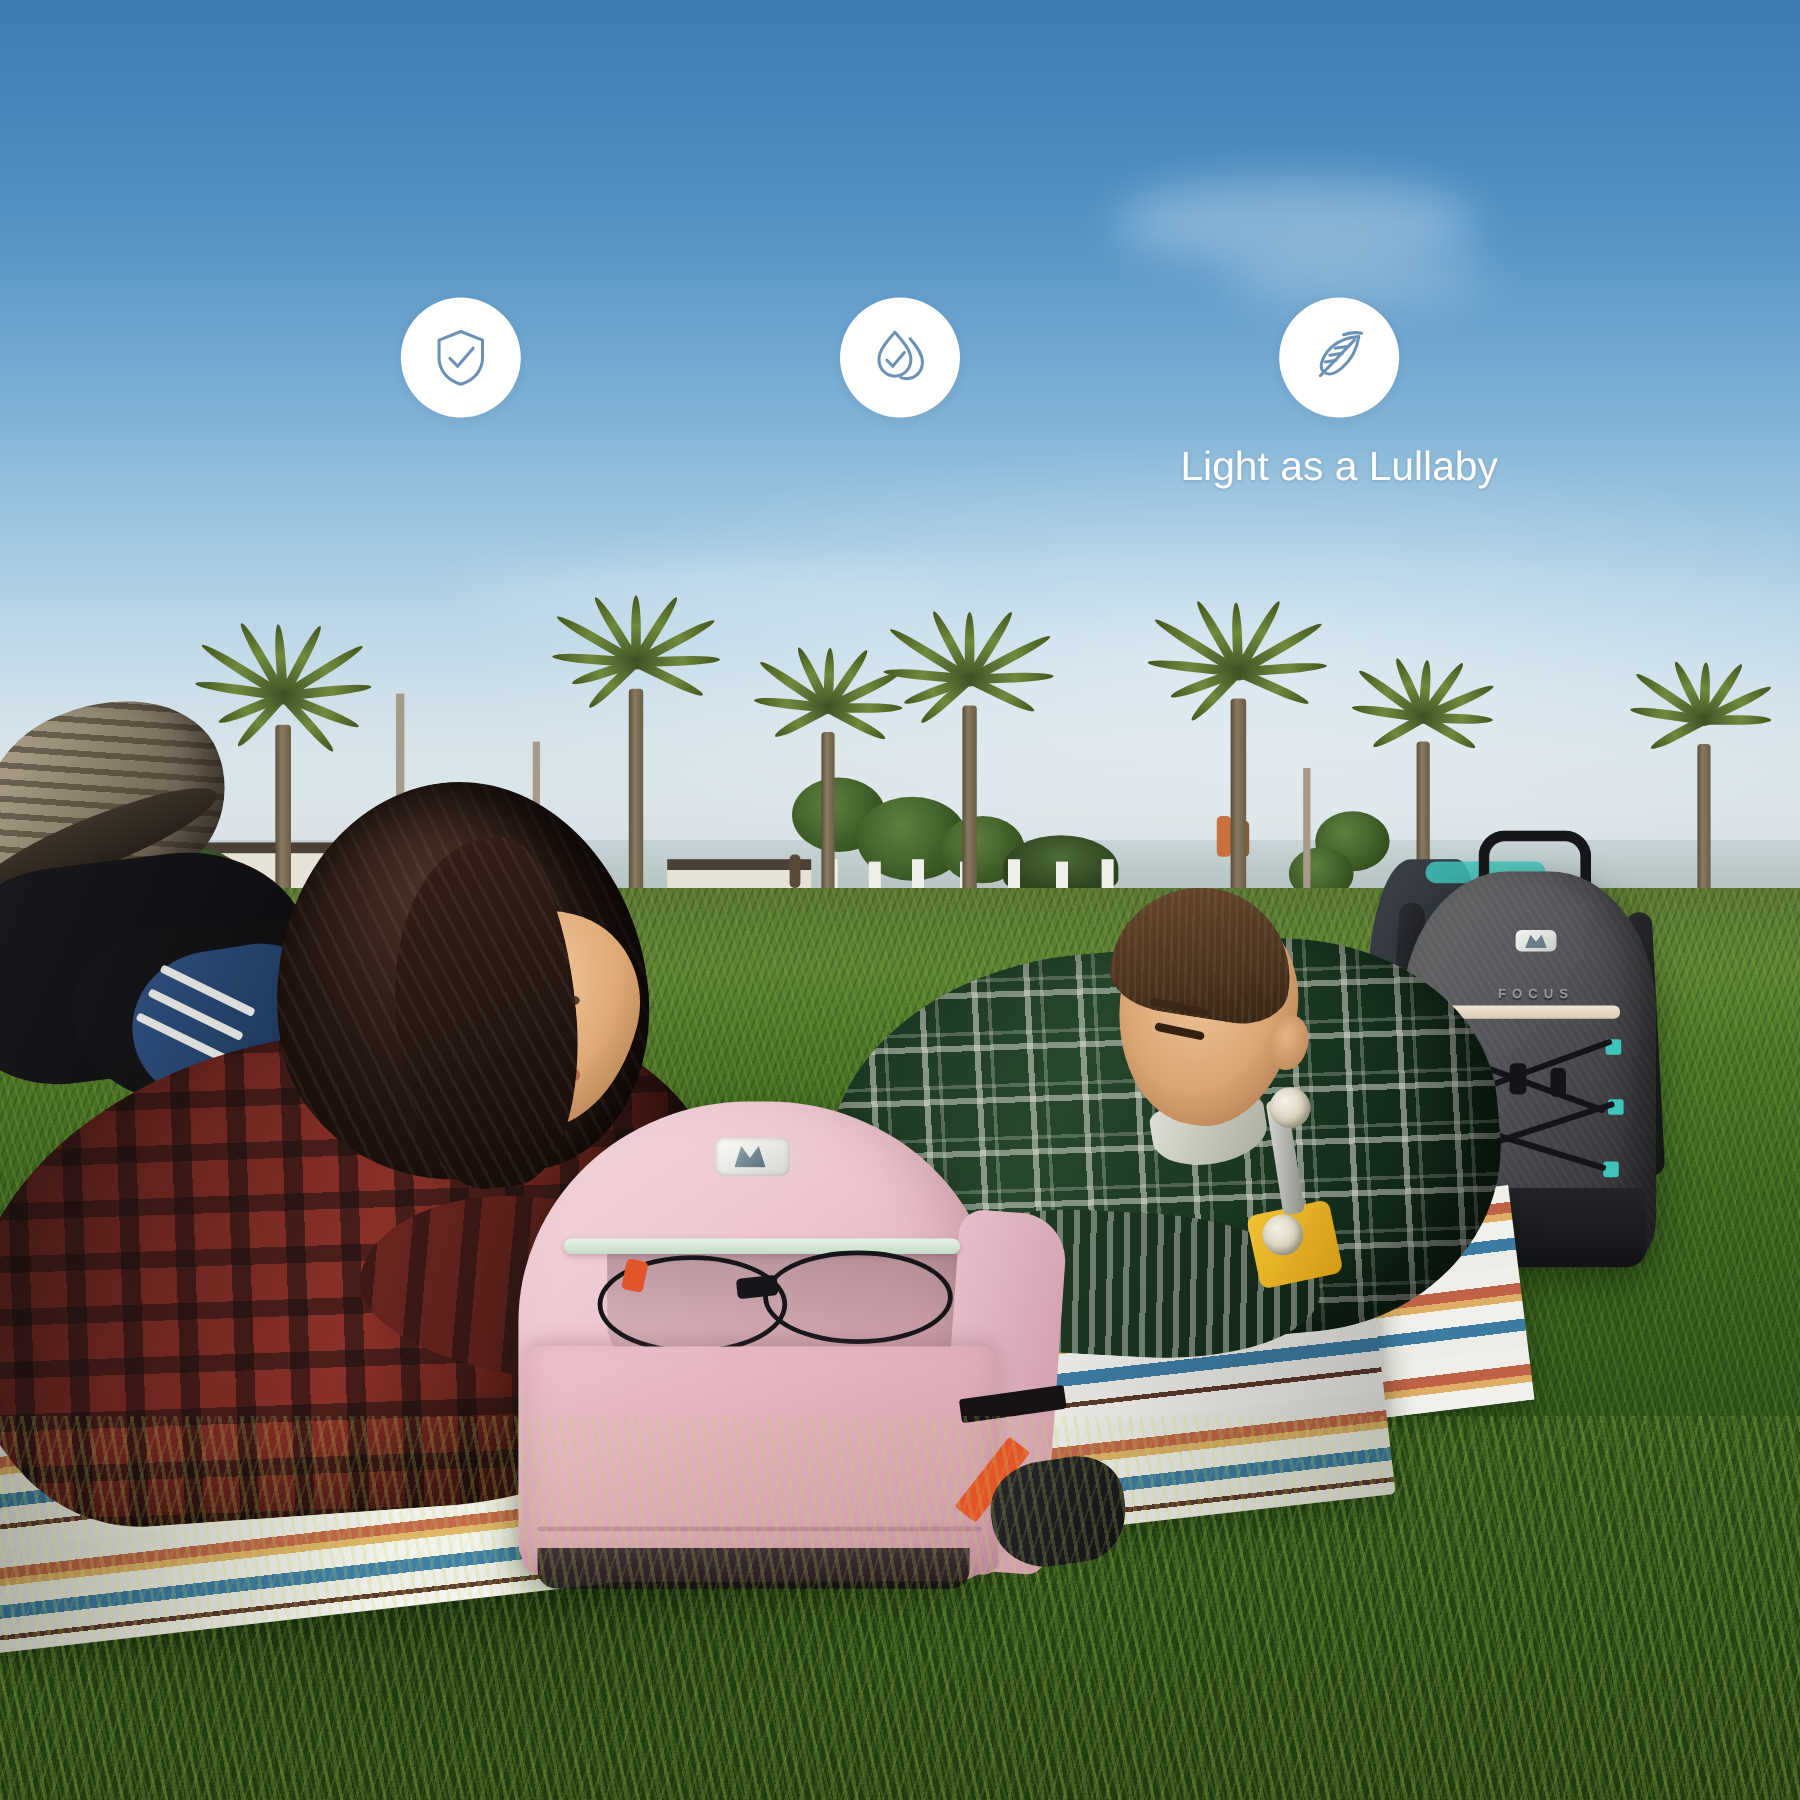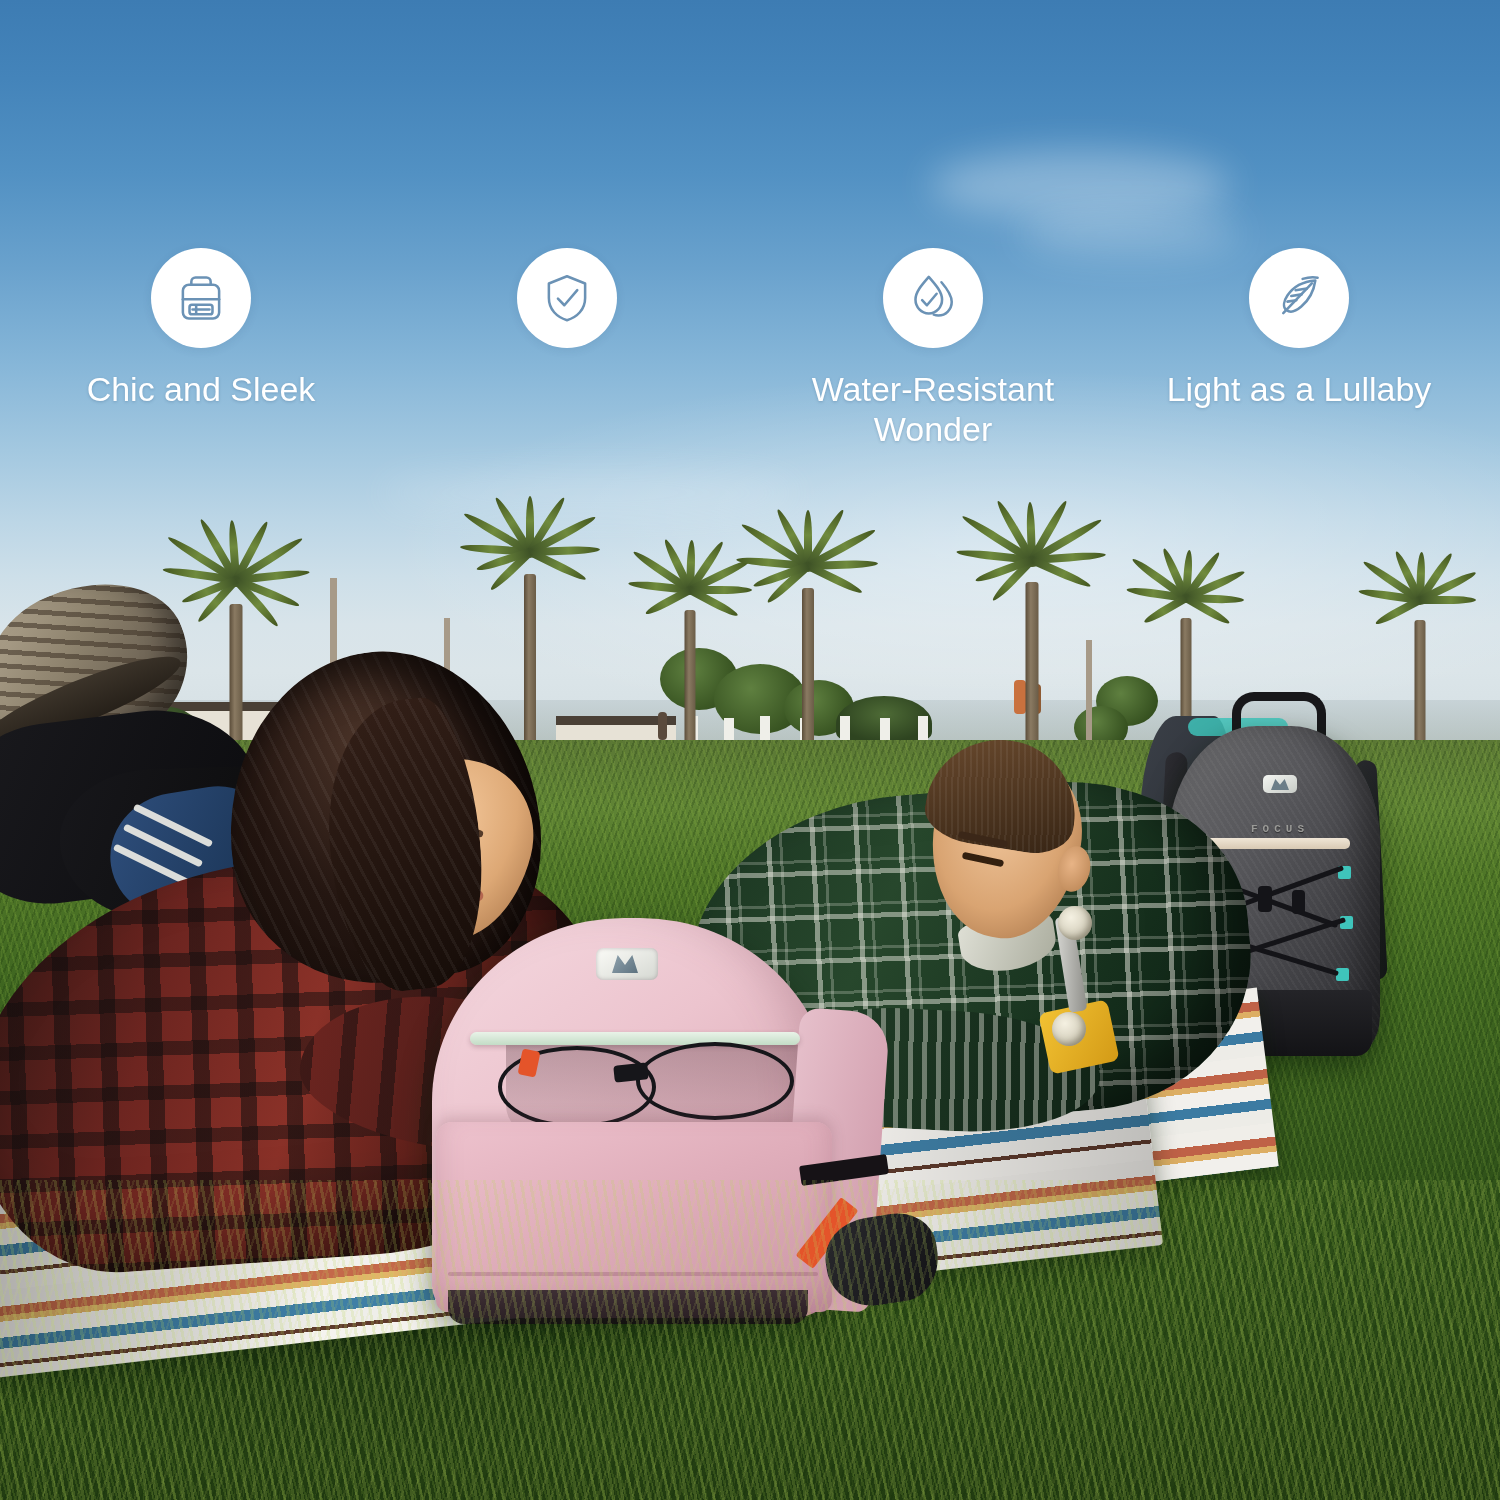--- a/index.html
+++ b/index.html
@@ -56,21 +56,20 @@
   .feature-label{
     margin-top:22px;color:#ffffff;font-size:34px;line-height:1.17;
     text-align:center;font-weight:400;max-width:330px;
     text-shadow:0 1px 3px rgba(30,70,110,.26);
   }
 
   
   .scene{
     position:absolute;left:0;top:0;width:1500px;height:1500px;
     overflow:hidden;
-    font-family:Liberation Mono, monospace;
   }
   .scene > *{position:absolute;}
 
   
   .far-band{
     left:0;top:700px;width:1500px;height:52px;
     background:linear-gradient(to bottom,#b9c6ca,#9aa79d);
     opacity:.55;
   }
   .bldg{
@@ -716,35 +715,20 @@
     <div class="pk-strap-org"></div>
     <div class="pk-base"></div>
     <div class="blk-bag"></div>
 
     <div class="grass-lit"></div>
   </div>
 
 
   <div class="features">
 
-    <div class="feature">
-      <div class="badge">
-        <span>
-          <svg width="58" height="58" viewBox="0 0 48 48" fill="none" stroke="#6b92b5" stroke-width="2.1" stroke-linecap="round" stroke-linejoin="round">
-            <path d="M16 13V10.5C16 8.6 17.6 7 19.5 7h9C30.4 7 32 8.6 32 10.5V13"></path>
-            <rect x="9" y="13" width="30" height="28" rx="5"></rect>
-            <path d="M9 25h30"></path>
-            <rect x="14.5" y="29.5" width="19" height="8" rx="2"></rect>
-            <path d="M17 33.5h14"></path>
-            <path d="M20 30.5v6"></path>
-          </svg>
-        </span>
-      </div>
-      <div class="feature-label">Chic and Sleek</div>
-    </div>
 
     <div class="feature">
       <div class="badge">
         <span>
           <svg width="58" height="58" viewBox="0 0 48 48" fill="none" stroke="#6b92b5" stroke-width="2.1" stroke-linecap="round" stroke-linejoin="round">
             <path d="M24 6 L39 12v12c0 9.5-6.6 15.8-15 18.4C15.6 39.8 9 33.5 9 24V12L24 6Z"></path>
             <path d="M16.5 24.5 L21.8 30 L32.5 17.5"></path>
           </svg>
         </span>
       </div>
@@ -753,21 +737,20 @@
     <div class="feature">
       <div class="badge">
         <span>
           <svg width="58" height="58" viewBox="0 0 48 48" fill="none" stroke="#6b92b5" stroke-width="2.1" stroke-linecap="round" stroke-linejoin="round">
             <path d="M31 11c4.8 5.6 8.5 10.6 8.5 16.2 0 6.3-4.9 11.3-11 11.3-1.4 0-2.7-.25-3.9-.7"></path>
             <path d="M20.5 6.5c6 6.8 11 12.6 11 18.8 0 6.4-4.9 11.5-11 11.5s-11-5.1-11-11.5c0-6.2 5-12 11-18.8Z"></path>
             <path d="M15 25.8 L19 30 L27 20.5"></path>
           </svg>
         </span>
       </div>
-      <div class="feature-label">Water-Resistant Wonder</div>
     </div>
 
     <div class="feature">
       <div class="badge">
         <span>
           <svg width="58" height="58" viewBox="0 0 48 48" fill="none" stroke="#6b92b5" stroke-width="2.1" stroke-linecap="round" stroke-linejoin="round">
             <path d="M37.5 9.5c-1.2 8.5-5.3 16.2-11.6 21.6-4.4 3.8-9.2 5.4-12.3 2.9-3.1-2.5-2.4-7.4.8-12.1 4.6-6.8 12.6-11.6 23.1-12.4Z"></path>
             <path d="M34.6 11.8 L11 36.5"></path>
             <path d="M30.5 16.2 L21.2 17.6"></path>
             <path d="M26.2 21 L17.6 22.4"></path>

